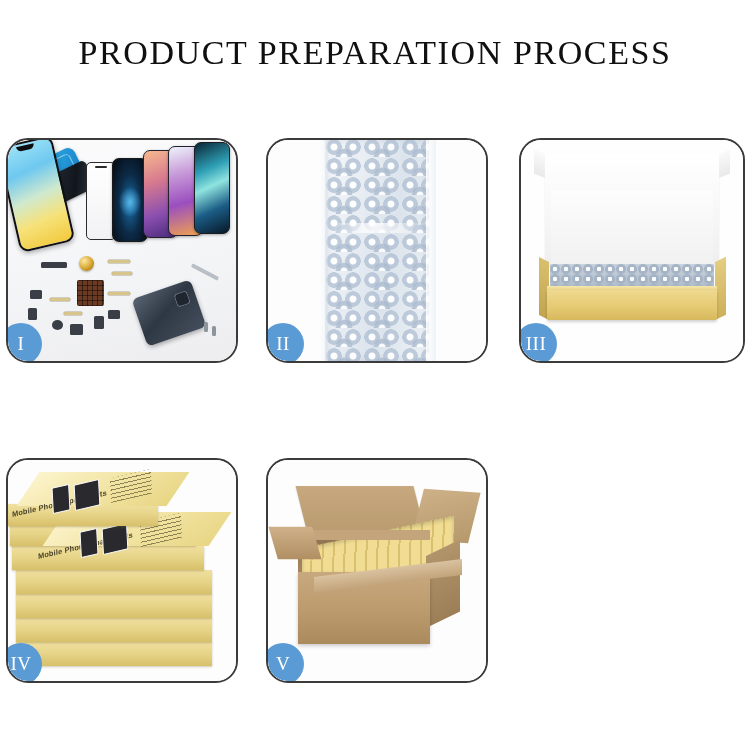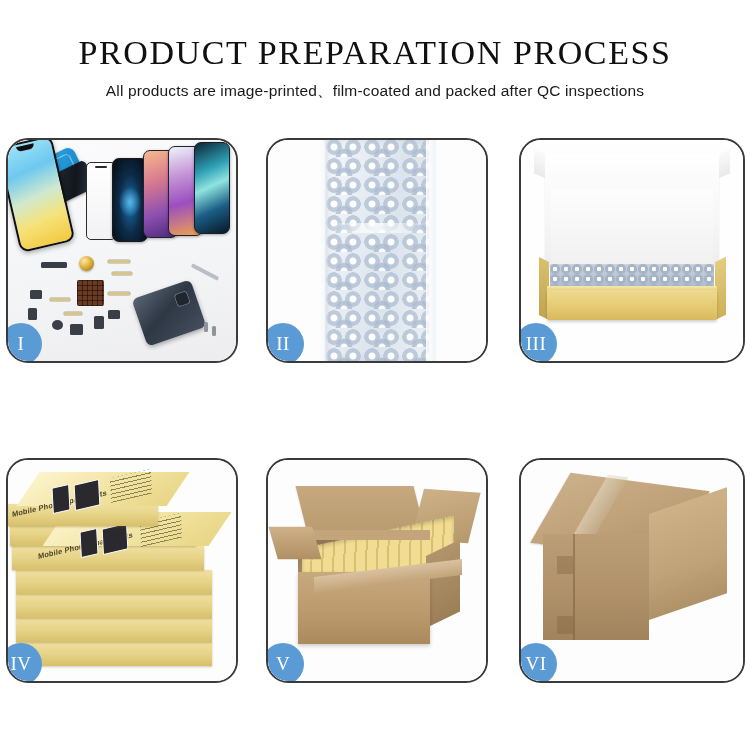--- a/index.html
+++ b/index.html
@@ -420,21 +420,20 @@
   }
   .c6-seam{
     position:absolute; background:rgba(110,88,58,.45);
   }
 </style>
 </head>
 <body>
 
 <div class="header">
   <div class="title">PRODUCT PREPARATION PROCESS</div>
-  <div class="subtitle">All products are image-printed、film-coated and packed after QC inspections</div>
 </div>
 
 <div class="grid">
 
   <div class="row row-1">
 
     <div class="panel p1">
       <div class="panel-inner">
         <div class="p1-bg"></div>
 
@@ -552,30 +551,15 @@
         <div class="c5-side"></div>
         <div class="c5-front"></div>
         <div class="c5-flapFront"></div>
         <div class="c5-flapLeft"></div>
         <div class="badge b2">
           <span>V</span>
         </div>
       </div>
     </div>
 
-    <div class="panel p3">
-      <div class="panel-inner">
-        <div class="p6-bg"></div>
-        <div class="c6-top"></div>
-        <div class="c6-tape"></div>
-        <div class="c6-side"></div>
-        <div class="c6-front"></div>
-        <div class="c6-tab" style="left:36px;top:96px;"></div>
-        <div class="c6-tab" style="left:36px;top:156px;"></div>
-        <div class="c6-seam" style="left:52px;top:74px;width:1.5px;height:106px;"></div>
-        <div class="badge b2">
-          <span>VI</span>
-        </div>
-      </div>
-    </div>
 
   </div>
 </div>
 
 </body></html>

